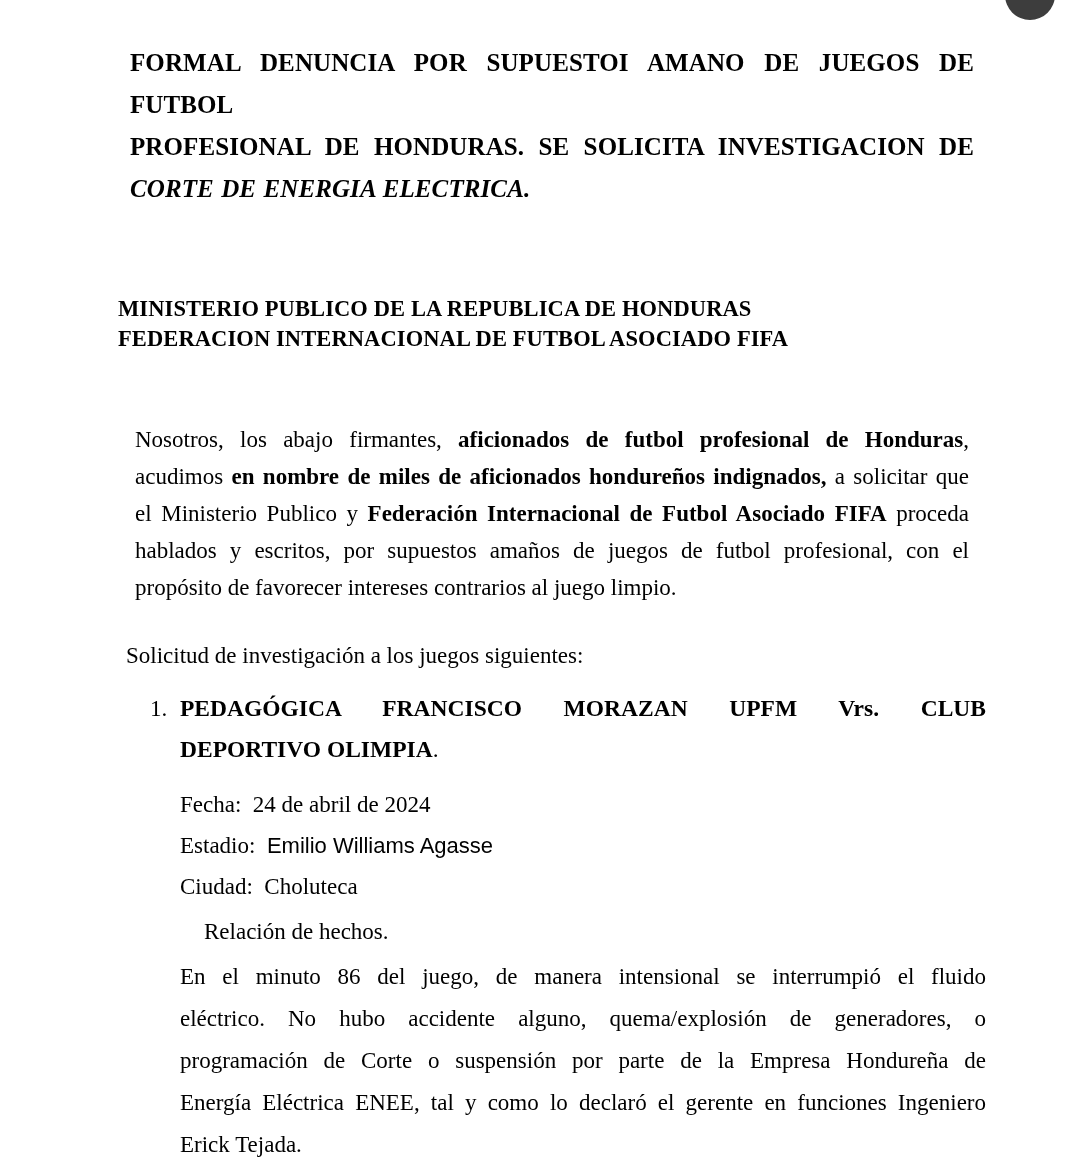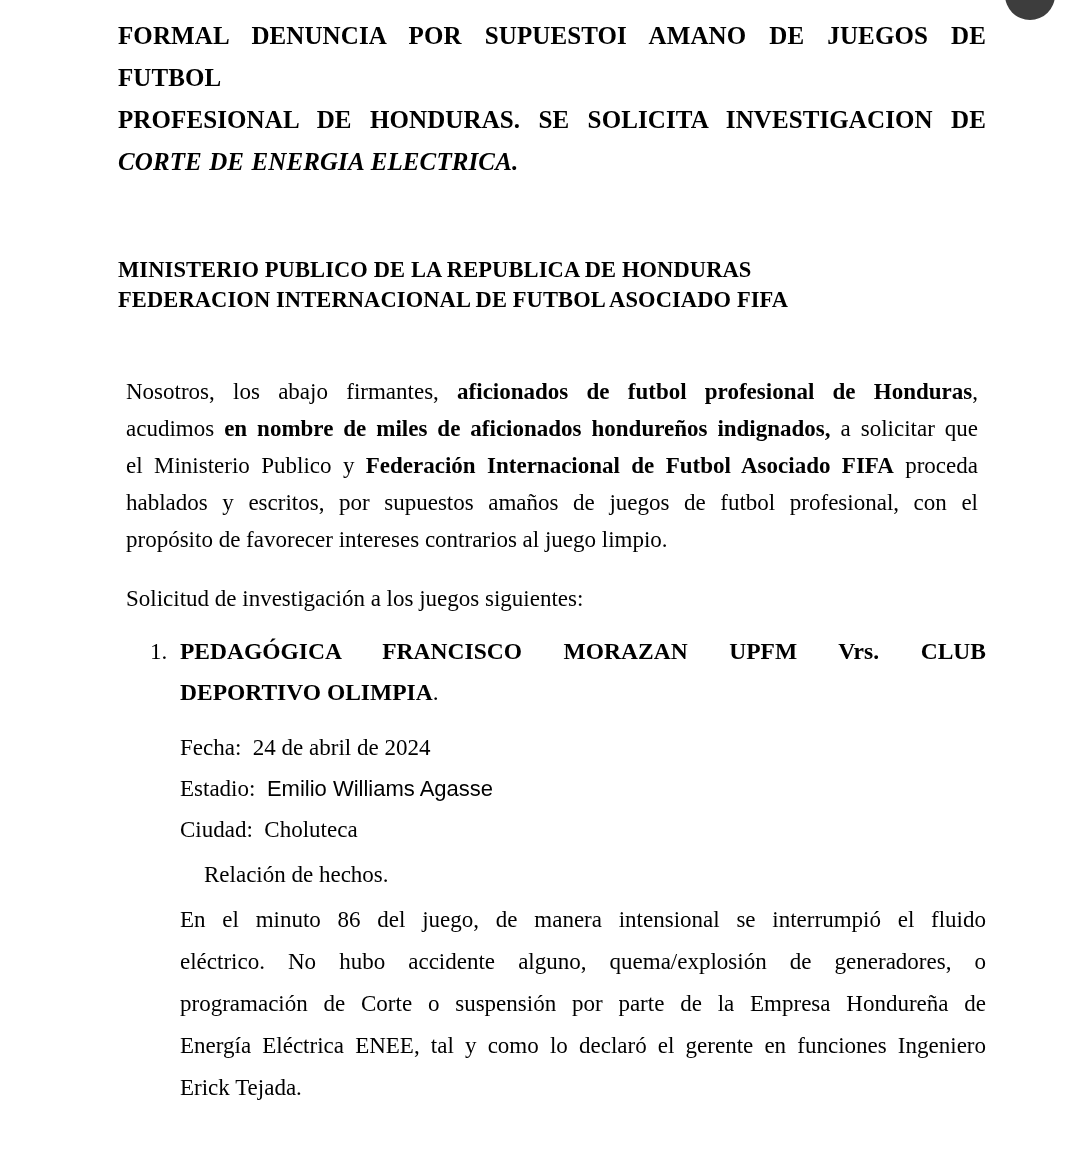--- a/index.html
+++ b/index.html
@@ -41,22 +41,22 @@
 
   .content {
     position: absolute;
     left: 118px;
     top: 0;
     width: 868px; 
   }
 
   
   .doc-title {
-    margin: 0;
-    padding-top: 15px;
+    margin: 12px;
+    padding-top: 30px;
     font-size: 25px;
     font-weight: bold;
     line-height: 42px;
     text-align: justify;
     text-align-last: left;
     letter-spacing: 0.1px;
     word-spacing: 1px;
   }
   .doc-title .tline {
     display: block;
@@ -75,21 +75,21 @@
     font-size: 22.5px;
     font-weight: bold;
     line-height: 30px;
     letter-spacing: 0.1px;
     font-family: Liberation Serif, serif;
   }
   .addressee .aline { display: block; }
 
   
   .body-para {
-    margin: 8px;
+    margin: 17px;
     font-size: 23px;
     line-height: 37px;
     text-align: justify;
     text-align-last: left;
   }
   .para-intro { padding-top: 50px; }
 
   .lead-line {
     display: block;
     text-align: justify;

